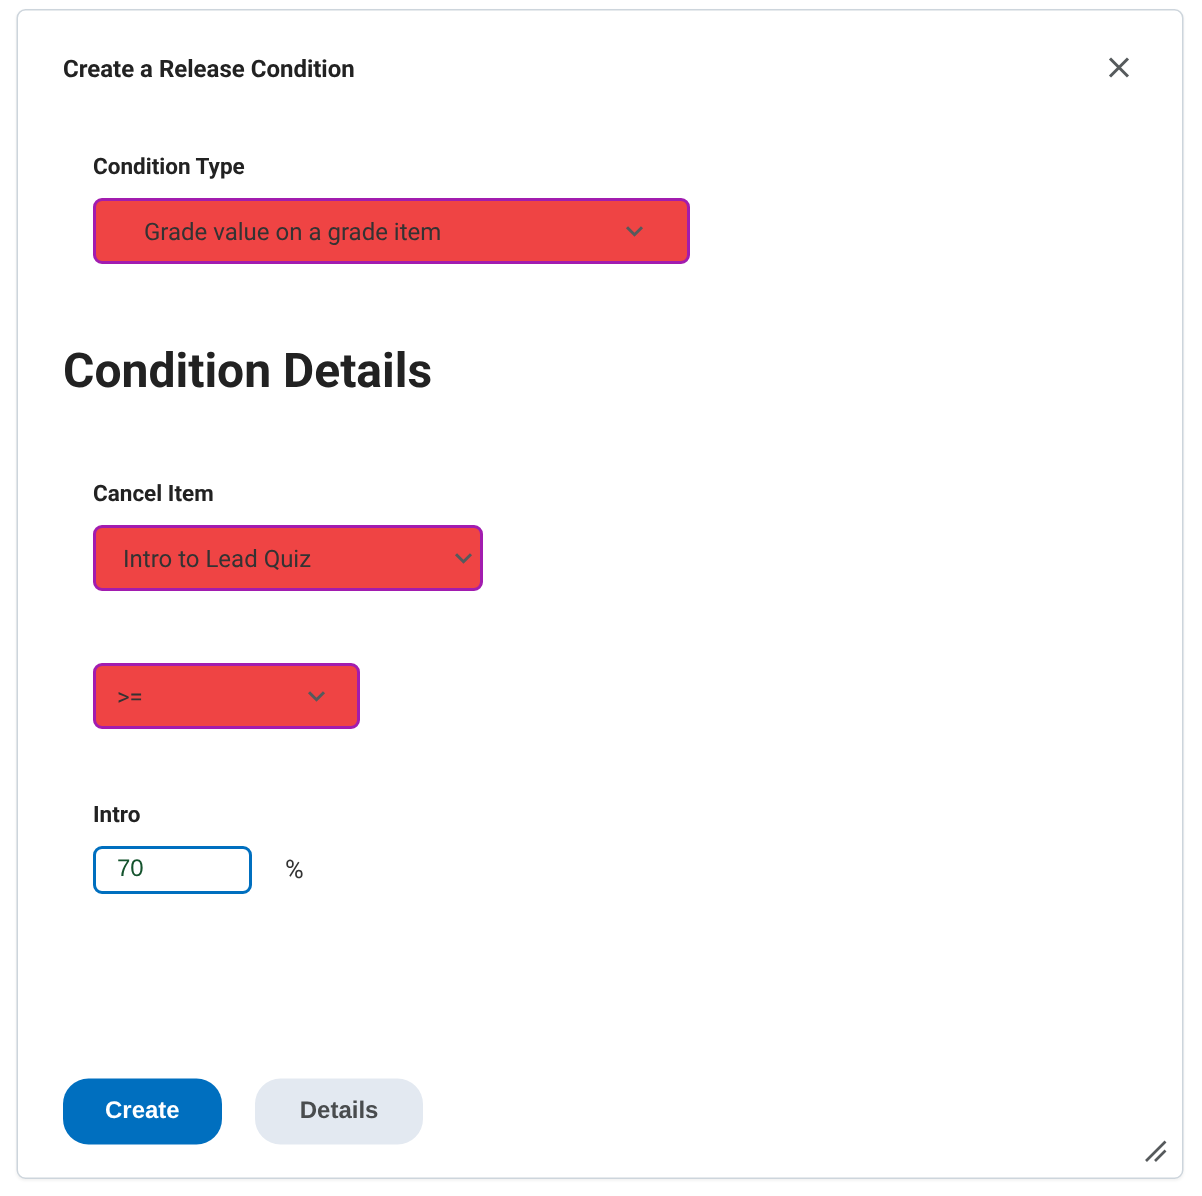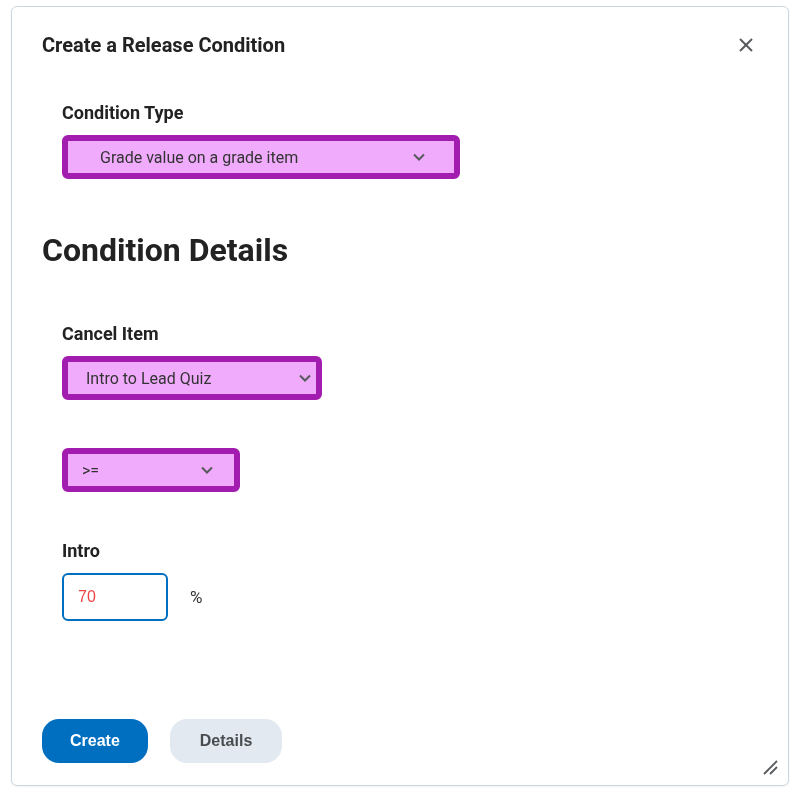--- a/index.html
+++ b/index.html
@@ -21,21 +21,21 @@
       background: #fff;
       box-shadow: 0 1px 2px rgba(0,0,0,0.05);
     }
     .dialog-header {
       display: flex;
       justify-content: space-between;
       align-items: center;
       padding: 26px 30px 0 30px;
     }
     .dialog-title {
-      font-size: 20px;
+      font-size: 16px;
       font-weight: 700;
       color: #222;
     }
     .close-btn {
       background: none;
       border: none;
       padding: 4px;
       cursor: pointer;
       display: flex;
       align-items: center;
@@ -52,34 +52,34 @@
     }
     
     .scroll-area::-webkit-scrollbar { width: 16px; }
     .scroll-area::-webkit-scrollbar-track { background: #f1f1f1; }
     .scroll-area::-webkit-scrollbar-thumb { background: #c1c1c1; }
     .scroll-area::-webkit-scrollbar-button {
       height: 16px;
       background: #f1f1f1;
     }
     .field-label {
-      font-size: 18px;
+      font-size: 15px;
       font-weight: 700;
       color: #222;
       margin-bottom: 12px;
       display: block;
     }
     .section-condition-type { padding: 20px 0 0 20px; }
     .dropdown {
       display: flex;
       align-items: center;
       justify-content: space-between;
-      border: 6px solid #a21caf;
+      border: 2px solid #a21caf;
       border-radius: 6px;
-      background: #f0abfc;
+      background: #ef4444;
       cursor: pointer;
       font-size: 16px;
       color: #333;
     }
     .dropdown-condition { width: 398px; height: 44px; padding: 0 28px 0 32px; }
     .dropdown-grade-item { width: 260px; height: 44px; padding: 0 4px 0 18px; }
     .dropdown-criteria { width: 178px; height: 44px; padding: 0 20px 0 14px; }
     .chevron { width: 14px; height: 14px; flex-shrink: 0; }
     .section-heading {
       font-size: 32px;
@@ -89,26 +89,26 @@
     }
     .section-details { padding-left: 20px; }
     .field-group { margin-bottom: 48px; }
     .grade-input-group {
       display: flex;
       align-items: center;
       gap: 22px;
     }
     .grade-input {
       width: 106px;
-      height: 48px;
+      height: 32px;
       border: 2px solid #006fbf;
       border-radius: 6px;
       padding: 0 14px;
       font-size: 16px;
-      color: #ef4444;
+      color: #14532d;
       outline: none;
     }
     .percent-sign { font-size: 17px; color: #333; }
     .footer {
       position: absolute;
       bottom: 22px;
       left: 30px;
       right: 30px;
       display: flex;
       align-items: center;

